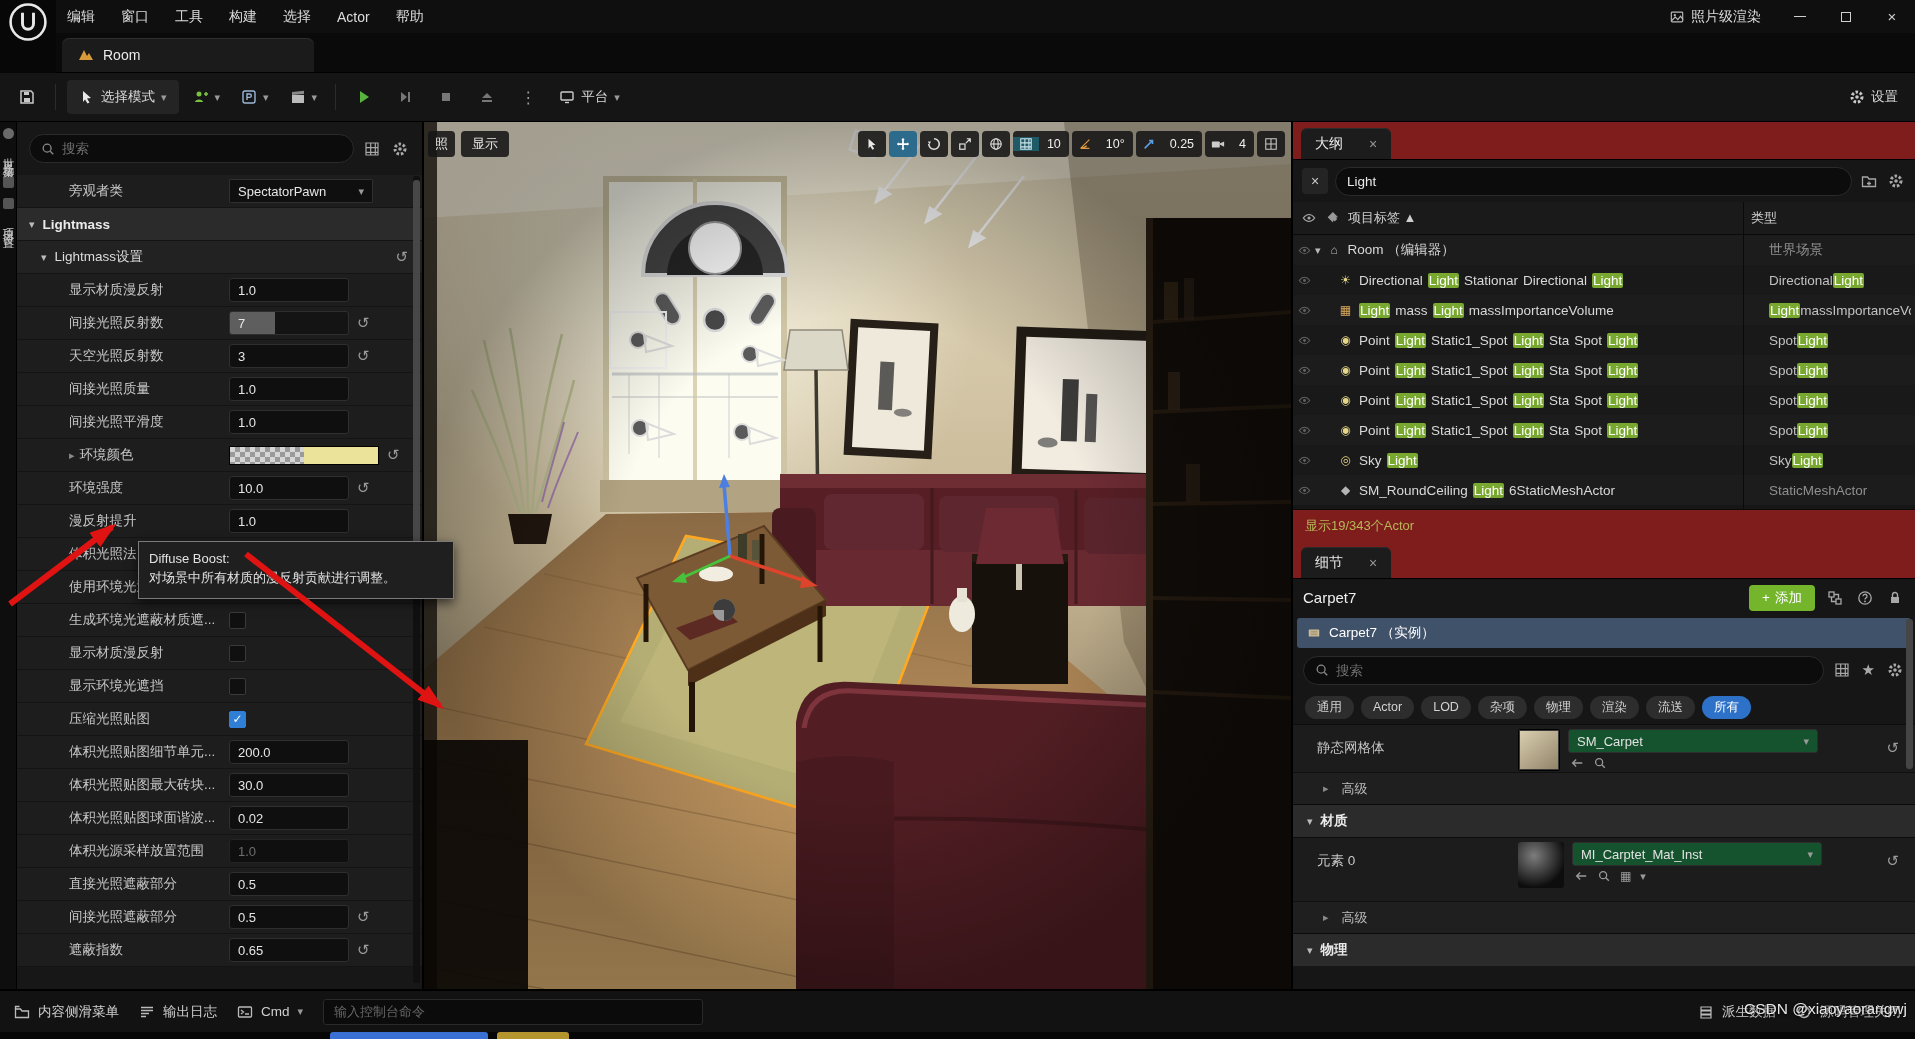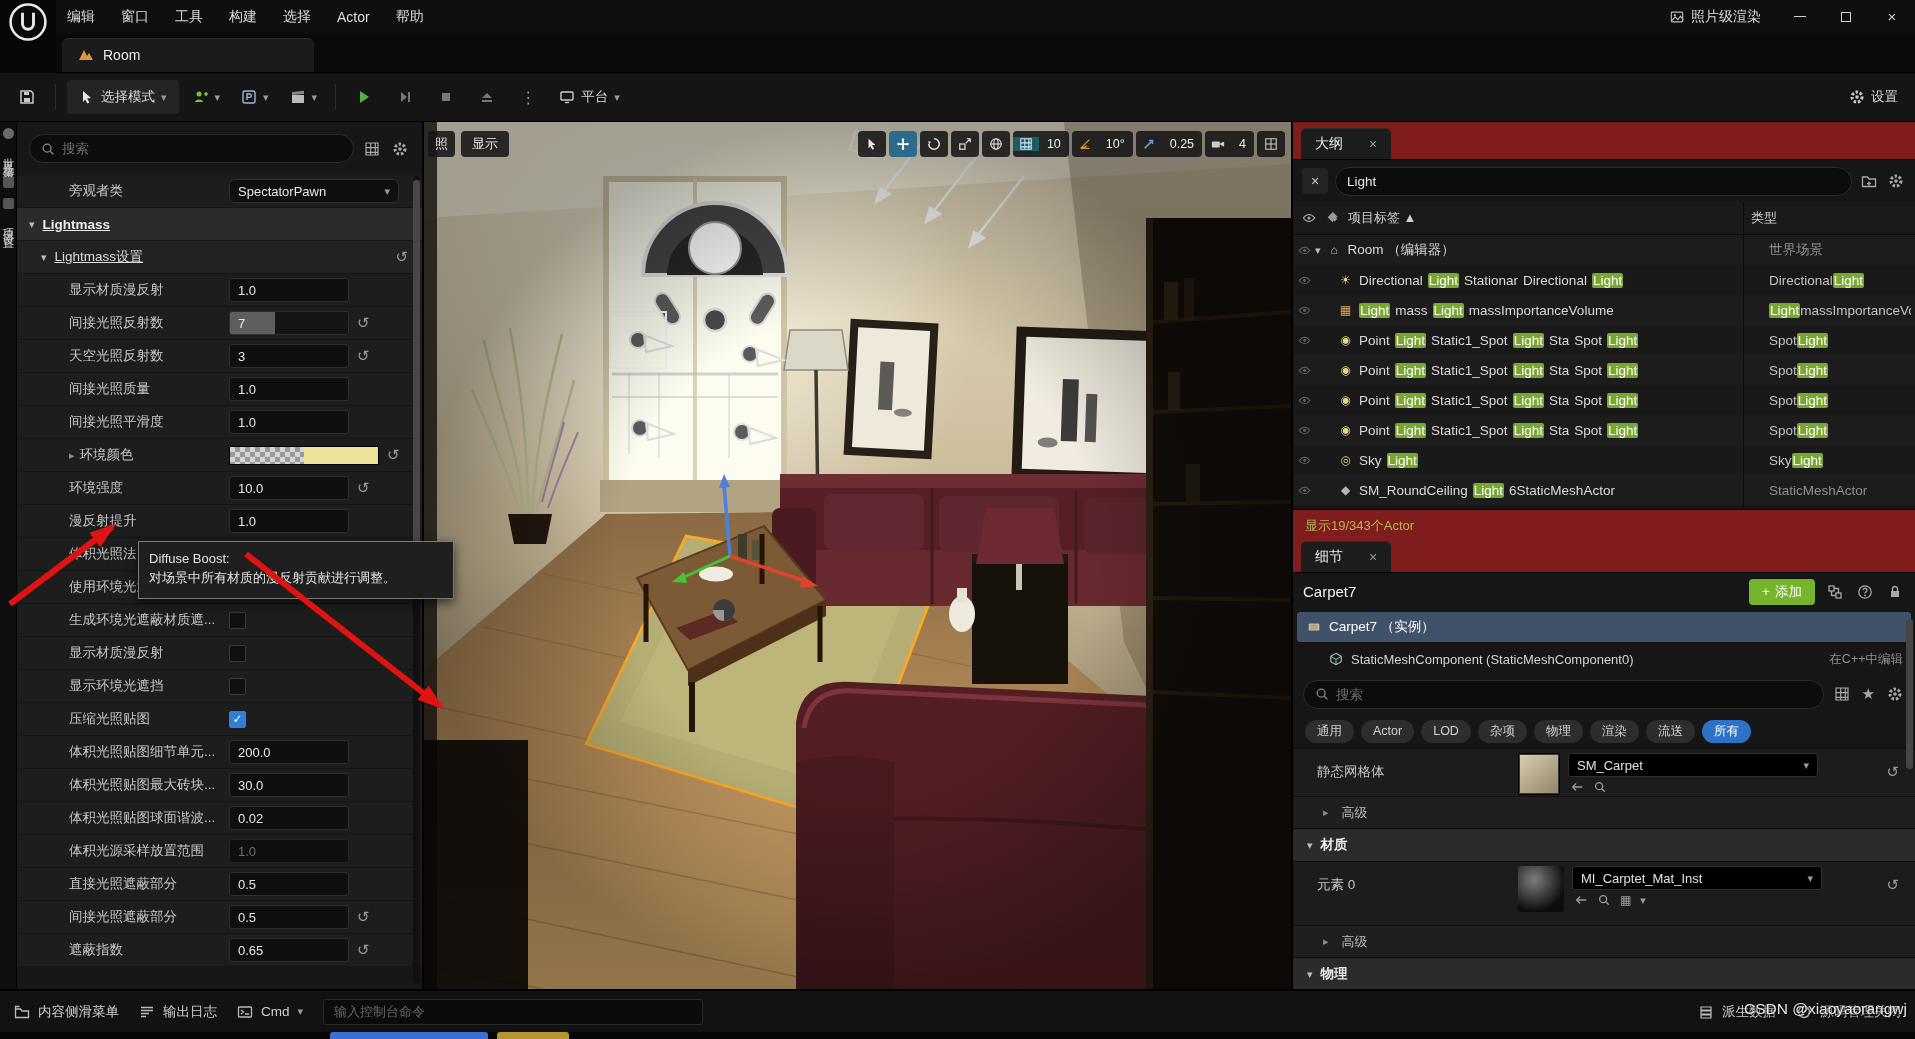--- a/index.html
+++ b/index.html
@@ -43,28 +43,28 @@
   .searchbox { flex:1; height:29px; background:#0c0c0c; border:1px solid #2b2b2b; border-radius:15px; display:flex; align-items:center; gap:7px; padding:0 11px; }
   .searchbox input { flex:1; background:transparent; border:none; outline:none; color:#e8e8e8; font-size:13.5px; font-family:inherit; min-width:0; }
   .searchbox input::placeholder { color:#6f6f6f; }
   .i16 { width:16px; height:16px; flex:none; }
   .i14 { width:14px; height:14px; flex:none; }
   .icon-btn { background:none; border:none; display:grid; place-items:center; padding:2px; }
   .ws-rows { flex:1; overflow:hidden; }
   .ws-row { height:33px; display:flex; align-items:center; background:#1d1d1d; border-bottom:1px solid #141414; padding-right:6px; }
   .ws-row.ws-sec { background:#2b2b2b; padding-left:12px; gap:8px; }
   .ws-row.ws-subsec { background:#222; padding-left:24px; gap:8px; }
-  .ws-sec-label { font-size:13.5px; color:#eaeaea; font-weight:bold;text-decoration:underline; }
+  .ws-sec-label { font-size:13.5px; color:#eaeaea; font-weight:bold; }
   .ws-subsec .ws-sec-label { font-weight:normal; color:#ddd; }
   .tri { color:#bbb; font-size:11px; }
   .tri.dim { color:#8a8a8a; margin-right:5px; }
   .ws-label { width:212px; flex:none; padding-left:52px; font-size:13.5px; color:#c7c7c7; white-space:nowrap; overflow:hidden; display:flex; align-items:center; }
   .ws-input { width:120px; height:24px; background:#0f0f0f; border:1px solid #2f2f2f; border-radius:3px; padding:8px 8px; font-size:13px; color:#e6e6e6; display:flex; align-items:center; }
   .ws-input.dis { color:#6e6e6e; border-color:#242424; }
-  .ws-drop { width:170px; height:24px; background:#0f0f0f; border:1px solid #2f2f2f; border-radius:6px; padding:0 8px; font-size:13px; color:#e6e6e6; display:flex; align-items:center; }
+  .ws-drop { width:144px; height:24px; background:#0f0f0f; border:1px solid #2f2f2f; border-radius:1px; padding:0 8px; font-size:13px; color:#e6e6e6; display:flex; align-items:center; }
   .ws-drop .caret { margin-left:auto; }
   .ws-check { width:17px; height:17px; background:#101010; border:1px solid #3a3a3a; border-radius:2px; display:grid; place-items:center; font-size:12px; color:#fff; }
   .ws-check.on { background:#2f7fd6; border-color:#2f7fd6; }
   .ws-color { width:150px; height:19px; border:1px solid #000;
     background:
       linear-gradient(90deg, rgba(0,0,0,0) 0 50%, #ece39b 50% 100%),
       repeating-conic-gradient(#9a9a9a 0% 25%, #d6d6d6 0% 50%);
     background-size:100% 100%, 10px 10px; }
   .ws-reset { margin-left:8px; color:#9a9a9a; font-size:15px; }
   .ws-row.ws-subsec .ws-reset { margin-left:auto; margin-right:8px; }
@@ -122,21 +122,21 @@
   .dt-chips { height:34px; flex:none; display:flex; align-items:center; gap:7px; padding:0 12px; }
   .chip { height:23px; padding:0 12px; border-radius:12px; background:#2d2d2d; color:#d2d2d2; font-size:12.5px; display:flex; align-items:center; }
   .chip.active { background:#2d72c8; color:#fff; }
   .dt-prop { flex:none; display:flex; align-items:flex-start; padding:4px 10px 2px; border-top:1px solid #0d0d0d; background:#1c1c1c; }
   .dt-prop.h48 { height:48px; } .dt-prop.h64 { height:64px; }
   .dt-prop-label { width:215px; flex:none; font-size:13.5px; color:#c7c7c7; padding-left:14px; padding-top:10px; }
   .thumb { width:42px; height:42px; border:1px solid #000; border-radius:2px; flex:none; }
   .mesh-thumb { background:linear-gradient(140deg,#dcd0b2,#8f8267); box-shadow:inset 0 0 0 1px #3a3a3a; }
   .sphere-thumb { width:46px; height:46px; background:radial-gradient(circle at 35% 30%, #7d7d7d, #0d0d0d 72%); border-radius:3px; }
   .value-col { display:flex; flex-direction:column; gap:3px; margin-left:8px; }
-  .dropdown { width:250px; height:24px; background:#000000; border:1px solid #2e2e2e; border-radius:3px; display:flex; align-items:center; padding:0 8px; font-size:13px; color:#e2e2e2; }
+  .dropdown { width:250px; height:24px; background:#14532d; border:1px solid #2e2e2e; border-radius:3px; display:flex; align-items:center; padding:0 8px; font-size:13px; color:#e2e2e2; }
   .dropdown .caret { margin-left:auto; }
   .mini-icons { display:flex; gap:9px; padding-left:2px; align-items:center; color:#9a9a9a; font-size:13px; }
   .prop-reset { margin-left:auto; color:#9a9a9a; font-size:15px; padding-top:10px; padding-right:6px; }
   .dt-adv { height:32px; flex:none; display:flex; align-items:center; gap:8px; padding-left:30px; color:#bcbcbc; font-size:13px; background:#1f1f1f; border-top:1px solid #101010; }
   .dt-section { height:33px; flex:none; display:flex; align-items:center; gap:8px; padding-left:14px; color:#eaeaea; font-size:13.5px; font-weight:bold; background:#2b2b2b; border-top:1px solid #0a0a0a; }
   .dt-scroll { position:absolute; right:2px; top:78px; width:7px; height:150px; background:#454545; border-radius:3px; }
 
   
   .bottombar { height:43px; background:#121212; border-top:2px solid #000; display:flex; align-items:center; gap:20px; padding:0 14px; }
   .bb-item { display:flex; align-items:center; gap:8px; color:#cfcfcf; font-size:13.5px; }
@@ -965,28 +965,20 @@
               </svg>
           </button>
         </div>
         <div class="dt-instance">
           <svg class="i14" viewBox="0 0 16 16">
               <rect x="2" y="4" width="12" height="8" rx="1" fill="#cbbd9a"></rect>
               <path d="M4 6h8M4 8h8M4 10h8" stroke="#9a8c6a" stroke-width="1"></path>
             </svg>
           <span>Carpet7 （实例）</span>
         </div>
-        <div class="dt-component">
-          <svg class="i14" viewBox="0 0 16 16">
-              <path d="M8 1.5L14 5v6l-6 3.5L2 11V5z" fill="none" stroke="#9ac8b8" stroke-width="1.3"></path>
-              <path d="M2 5l6 3.5L14 5M8 8.5v6" fill="none" stroke="#9ac8b8" stroke-width="1.1"></path>
-            </svg>
-          <span>StaticMeshComponent (StaticMeshComponent0)</span>
-          <span class="cpp">在C++中编辑</span>
-        </div>
         <div class="dt-search">
           <div class="searchbox">
             <svg class="i14" viewBox="0 0 16 16">
                 <circle cx="7" cy="7" r="4.5" fill="none" stroke="#8a8a8a" stroke-width="1.5"></circle>
                 <line x1="10.5" y1="10.5" x2="14" y2="14" stroke="#8a8a8a" stroke-width="1.5"></line>
               </svg>
             <input type="text" placeholder="搜索" style="">
           </div>
           <button class="icon-btn">
             <svg class="i16" viewBox="0 0 16 16">

